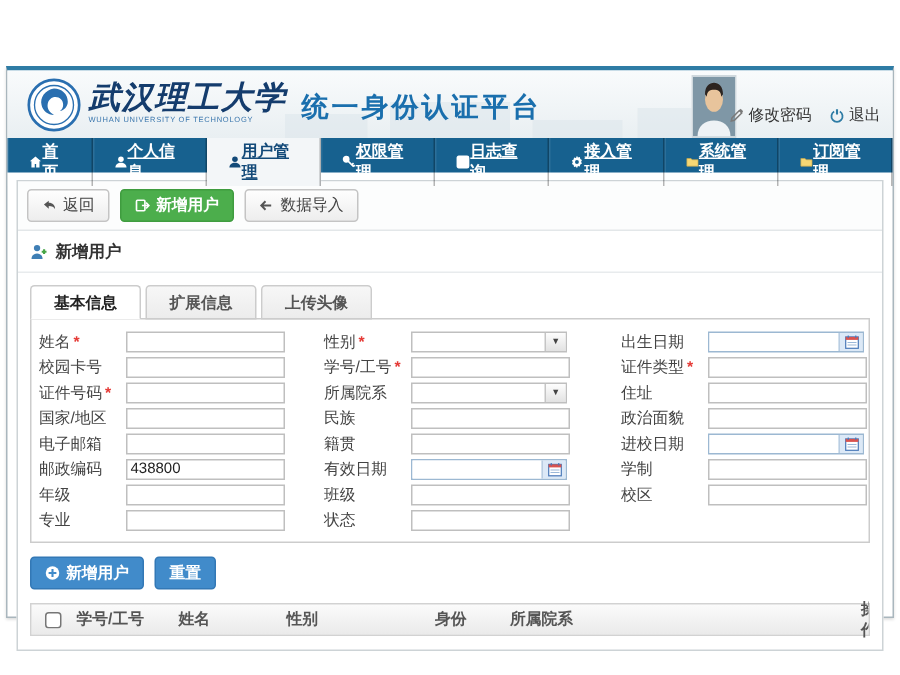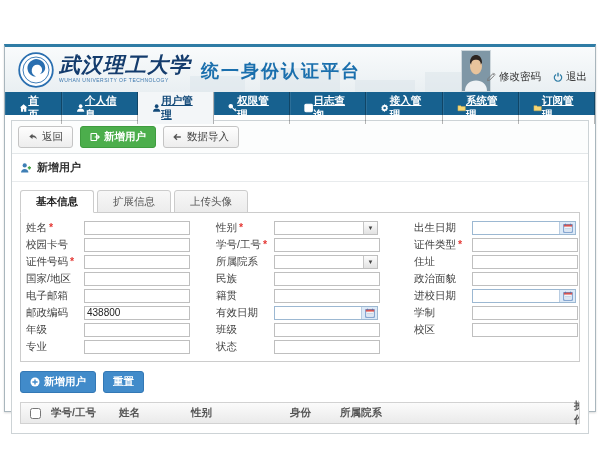--- a/index.html
+++ b/index.html
@@ -35,21 +35,21 @@
   .btn-light{background:linear-gradient(#fefefe,#ededed);border:1px solid #c4c4c4;color:#444;}
   .btn-green{background:#4cae4c;border:1px solid #3f9c3f;color:#fff;font-weight:bold;}
   .btn-blue{background:#418bca;border:1px solid #3378b5;color:#fff;font-weight:bold;}
   .sec-head{display:flex;align-items:center;gap:5px;padding:6px 8px;border-bottom:1px solid #e8ebed;
     font-size:11px;font-weight:bold;color:#333;}
   .sec-head svg{width:12px;height:12px;}
   
   .tabzone{padding:7px 8px 0;}
   .tabs{display:flex;gap:3px;position:relative;top:1px;}
   .tab{padding:4px 15px 3px;font-size:10.5px;color:#555;background:linear-gradient(#f7f7f7,#ececec);
-    border:1px solid #ccc;border-radius:3px 3px 0 0;cursor:pointer;}
+    border:1px solid #ccc;border-radius:3px 3px 0 0;cursor:pointer;font-weight:bold;}
   .tab.active{background:#fff;border-bottom:1px solid #fff;color:#222;font-weight:bold;}
   .formbox{border:1px solid #ccc;padding:7px 5px;display:grid;grid-template-columns:186px 194px 1fr;
     grid-auto-rows:15px;gap:2px 4px;}
   .cell{display:flex;align-items:center;font-size:10.5px;white-space:nowrap;}
   .cell>label{width:58px;color:#444;flex:0 0 auto;}
   .req{color:#e53935;font-weight:bold;margin-left:2px;}
   .tin{width:100px;height:12px;border:1px solid #bfbfbf;font-size:10px;padding:0 2px;background:#fff;color:#222;}
   .selwrap{display:inline-flex;width:104px;height:14px;border:1px solid #bfbfbf;background:#fff;box-sizing:border-box;cursor:pointer;}
   .dd{margin-left:auto;width:13px;display:flex;align-items:center;justify-content:center;font-size:6px;color:#444;
     background:linear-gradient(#fdfdfd,#e2e2e2);border-left:1px solid #c5c5c5;}

